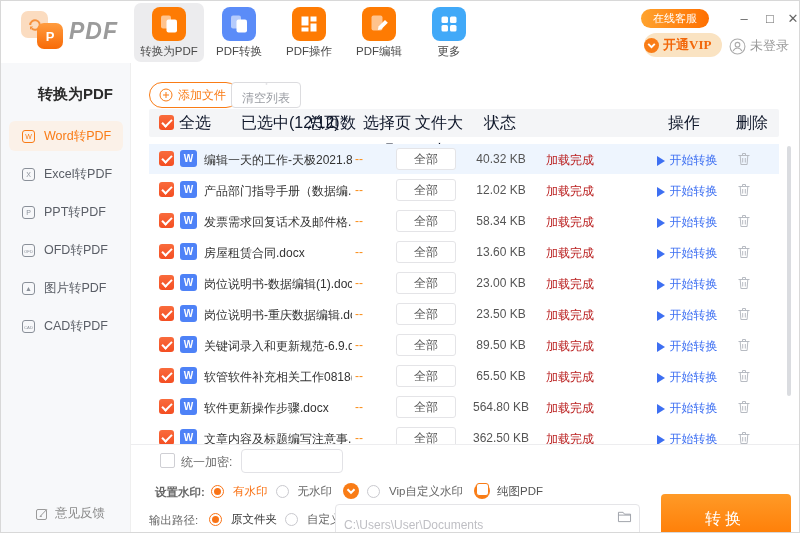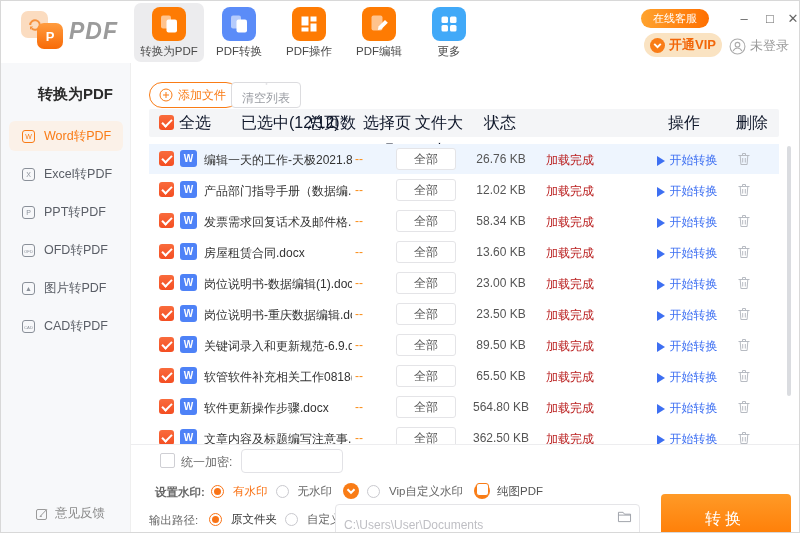--- a/index.html
+++ b/index.html
@@ -11,21 +11,21 @@
   .logo-front{position:absolute;left:18px;top:14px;width:26px;height:26px;border-radius:7px;background:linear-gradient(180deg,#FF9C3F,#F86A07);color:#fff;font-weight:bold;font-size:13px;display:flex;align-items:center;justify-content:center;}
   .logo-text{position:absolute;left:50px;top:9px;font-size:23px;font-weight:800;font-style:italic;color:#9b9b9b;letter-spacing:1px;}
   .tabs{position:absolute;left:133px;top:2px;display:flex;}
   .tab{width:70px;padding:4px 0 3px;display:flex;flex-direction:column;align-items:center;border-radius:7px;cursor:pointer;}
   .tab.active{background:#ECECEE;}
   .tab-icon{width:34px;height:34px;border-radius:8px;display:flex;align-items:center;justify-content:center;}
   .tab-label{margin-top:3px;font-size:11.5px;color:#4a4a4a;}
   .service-badge{position:absolute;left:640px;top:8px;width:68px;height:19px;border-radius:10px;background:linear-gradient(90deg,#FFA32E,#FF6F00);color:#fff;font-size:11px;display:flex;align-items:center;justify-content:center;}
   .win-btn{position:absolute;top:9px;width:18px;height:18px;color:#666;font-size:13px;text-align:center;line-height:18px;cursor:pointer;}
   .win-min{left:734px;} .win-max{left:760px;} .win-close{left:783px;}
-  .vip-pill{position:absolute;left:643px;top:32px;width:78px;height:24px;border-radius:13px;background:#FAE3C2;display:flex;align-items:center;justify-content:center;gap:4px;cursor:pointer;}
+  .vip-pill{position:absolute;left:643px;top:32px;width:78px;height:24px;border-radius:13px;background:#FAE3C2;display:flex;align-items:center;justify-content:flex-start;gap:4px;cursor:pointer;font-family:Liberation Serif, serif;}
   .vip-pill .vip-text{color:#F2670A;font-size:13px;font-weight:bold;}
   .login{position:absolute;left:728px;top:36px;display:flex;align-items:center;gap:4px;cursor:pointer;}
   .login-text{color:#9a9a9a;font-size:13px;}
   
   .sidebar{position:absolute;left:0;top:62px;width:130px;height:471px;background:#F7F8FA;border-right:1px solid #EFEFEF;box-sizing:border-box;}
   .side-title{position:absolute;left:37px;top:22px;font-size:15px;font-weight:bold;color:#2b2b2b;}
   .side-items{position:absolute;left:0;top:50px;width:130px;}
   .side-item{position:relative;height:30px;margin:8px 8px 0;border-radius:6px;display:flex;align-items:center;cursor:pointer;color:#8A9099;}
   .side-item .side-label{font-size:12.5px;color:#5A5E66;margin-left:8px;}
   .side-item.active{background:#FBF1E8;color:#F97B16;}
@@ -278,21 +278,21 @@
       <span class="h-del">删除</span>
     </div>
 
     <div class="rows">
       <div class="row hl">
           <span class="cb"></span>
           <span class="ficon">W</span>
           <span class="r-name">编辑一天的工作-天极2021.8....</span>
           <span class="r-pages">--</span>
           <span class="r-range">全部</span>
-          <span class="r-size">26.76 KB</span>
+          <span class="r-size">40.32 KB</span>
           <span class="r-status">加载完成</span>
           <span class="r-action">
             <span class="play"></span>
             <span>开始转换</span>
           </span>
           <span class="r-del">
             <svg width="14" height="14" viewBox="0 0 14 14">
               <path d="M1.5 3.5h11M5.5 3.5v-2h3v2M3.2 3.5l.7 9h6.2l.7-9M5.7 6v4.5M8.3 6v4.5" stroke="#B7BBC2" fill="none"></path>
             </svg>
           </span>

